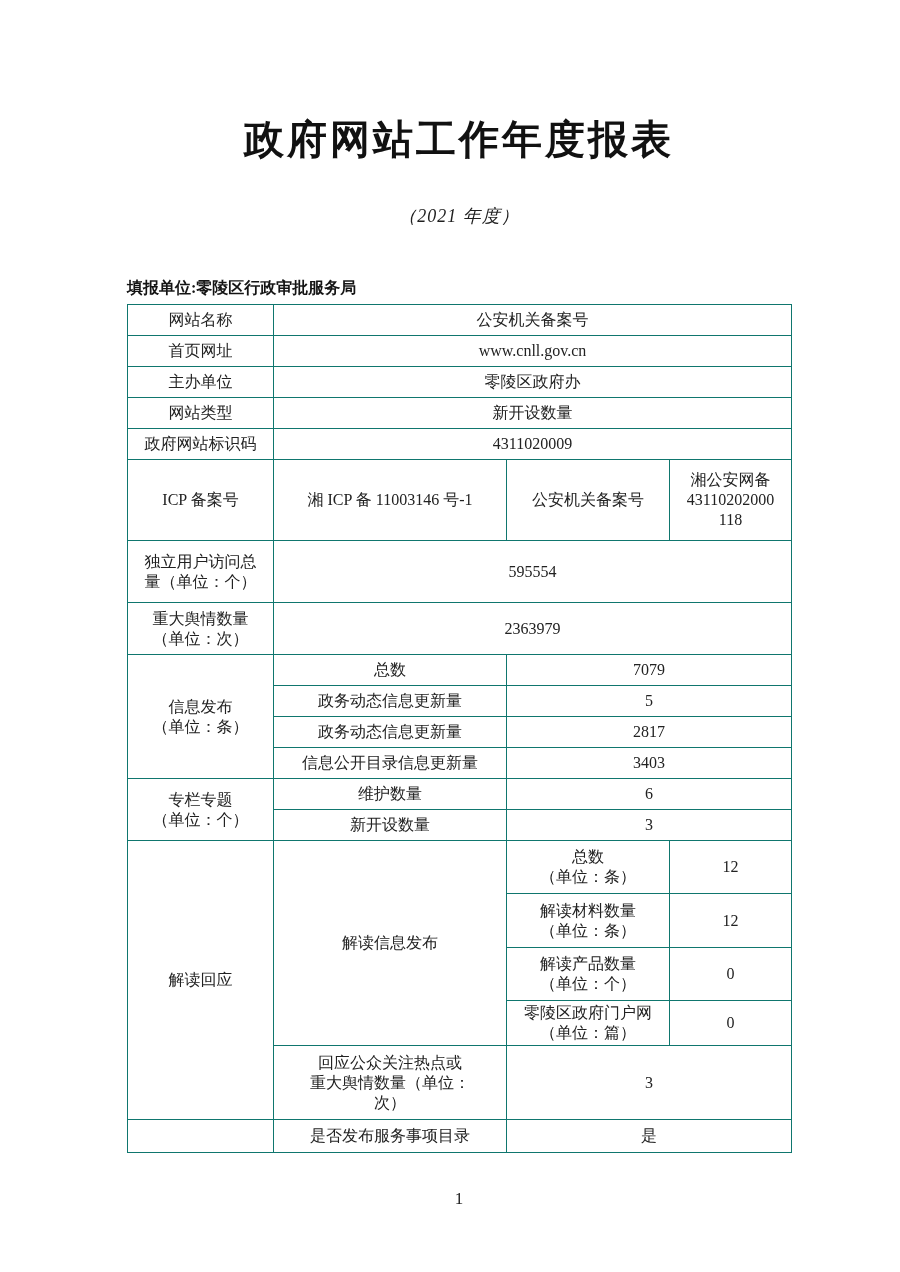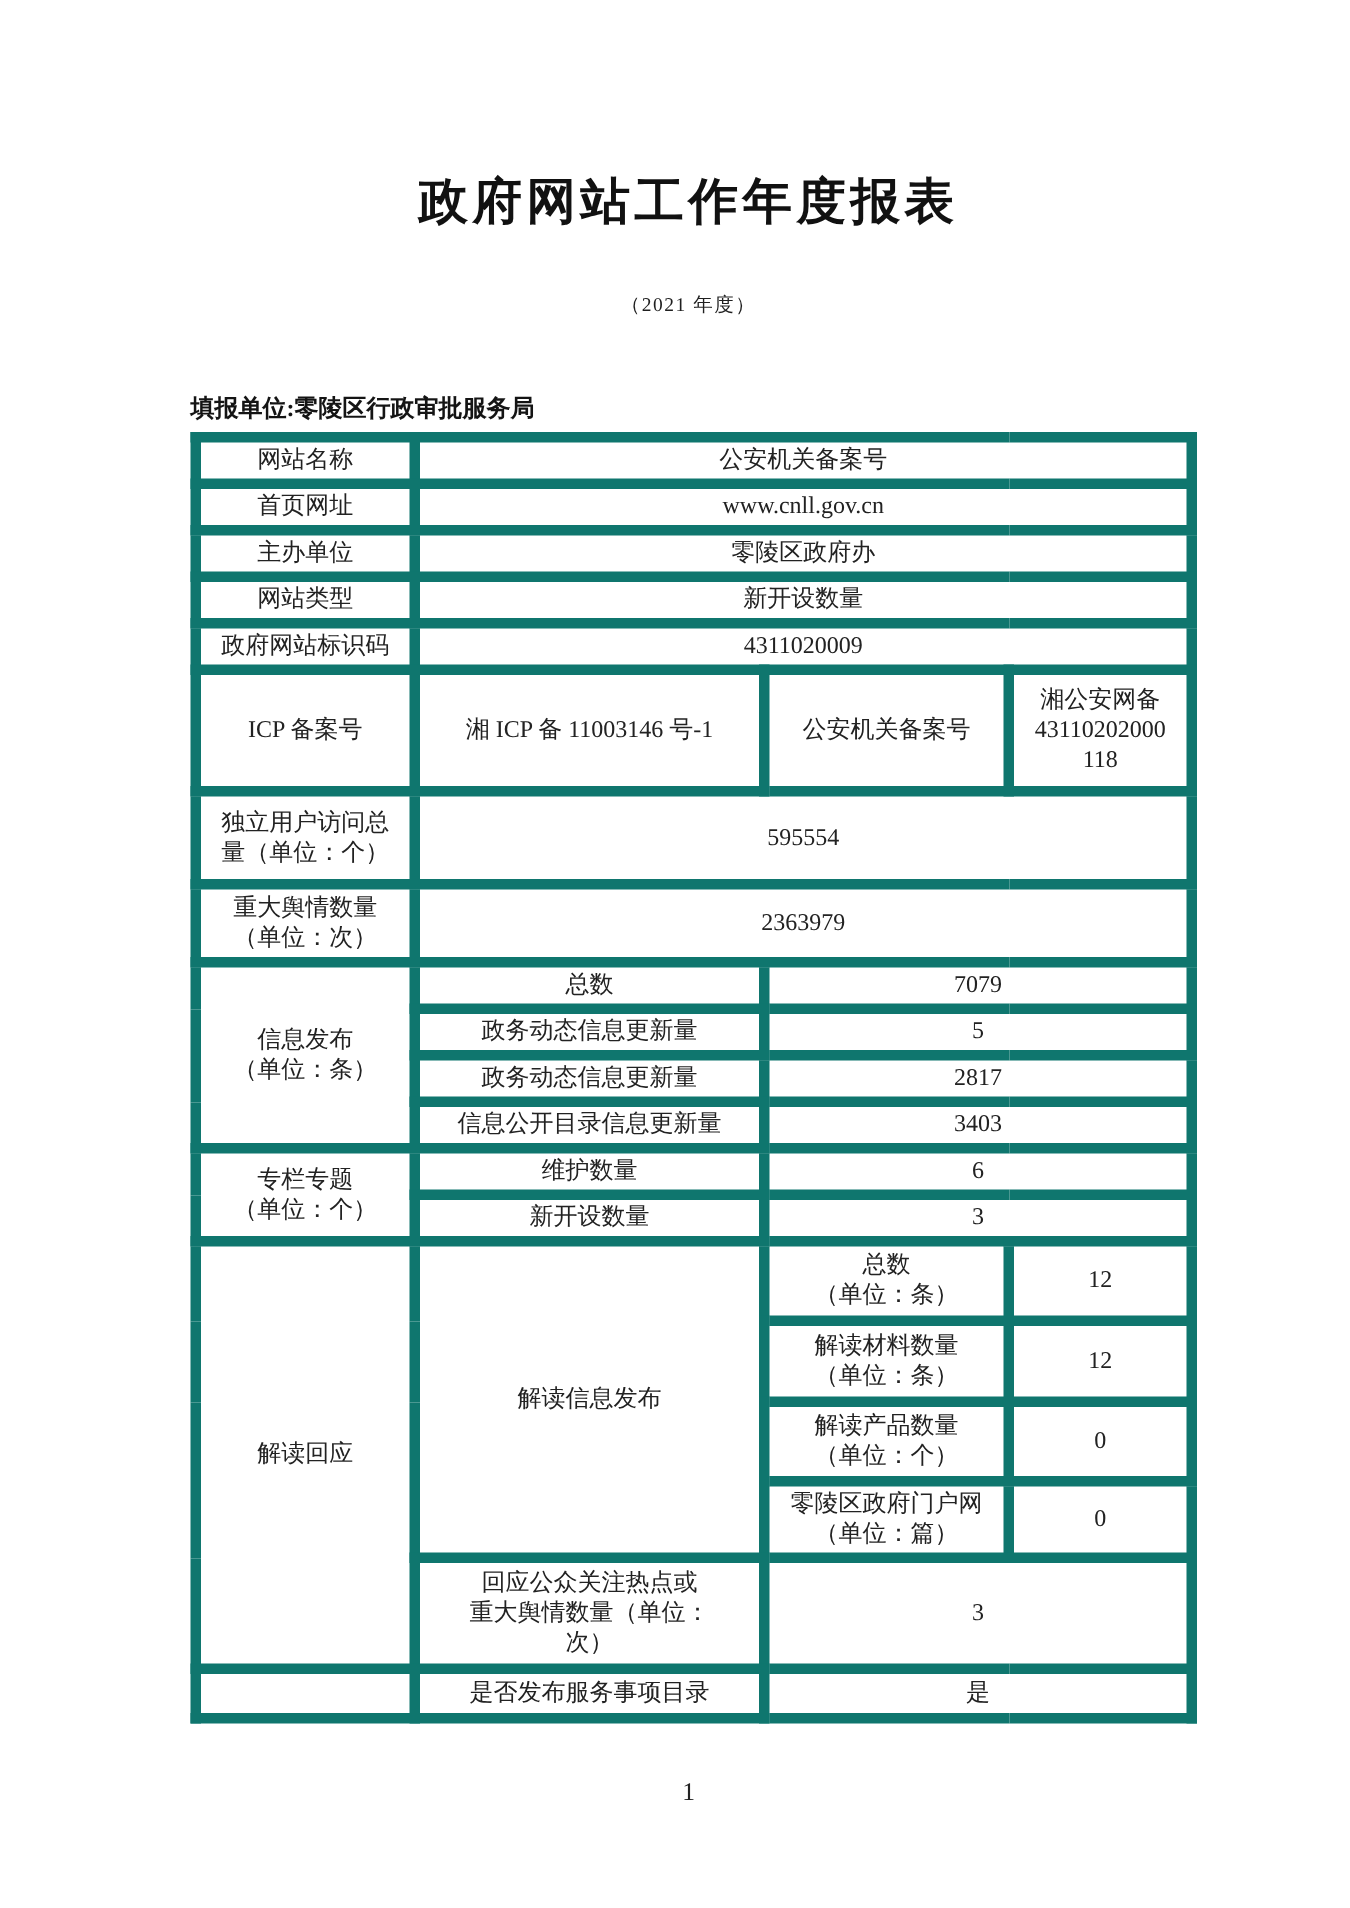--- a/index.html
+++ b/index.html
@@ -14,45 +14,46 @@
   .doc {
     width: 664px;
     margin-left: 127px;
     padding-top: 112px;
   }
   .title {
     margin: 0;
     text-align: center;
     font-family: "Liberation Sans", "DejaVu Sans", sans-serif;
     font-weight: bold;
-    font-size: 33px;
+    font-size: 40px;
     letter-spacing: 3px;
     color: #111;
   }
   .subtitle {
     margin-top: 37px;
     text-align: center;
-    font-size: 13px;
+    font-size: 18px;
     letter-spacing: 1px;
+    font-style: italic;
   }
   .unit-line {
     margin-top: 50px;
     margin-bottom: 5px;
     font-family: Liberation Serif, serif;
     font-weight: bold;
     font-size: 16px;
     color: #141414;
   }
   table.report {
     width: 664px;
     border-collapse: collapse;
     table-layout: fixed;
   }
   table.report td {
-    border: 7px solid #0f766e;
+    border: 1px solid #0f766e;
     text-align: center;
     vertical-align: middle;
     font-size: 16px;
     line-height: 20px;
     padding: 2px 4px;
     white-space: pre-line;
     overflow: hidden;
     color: #222;
   }
   

